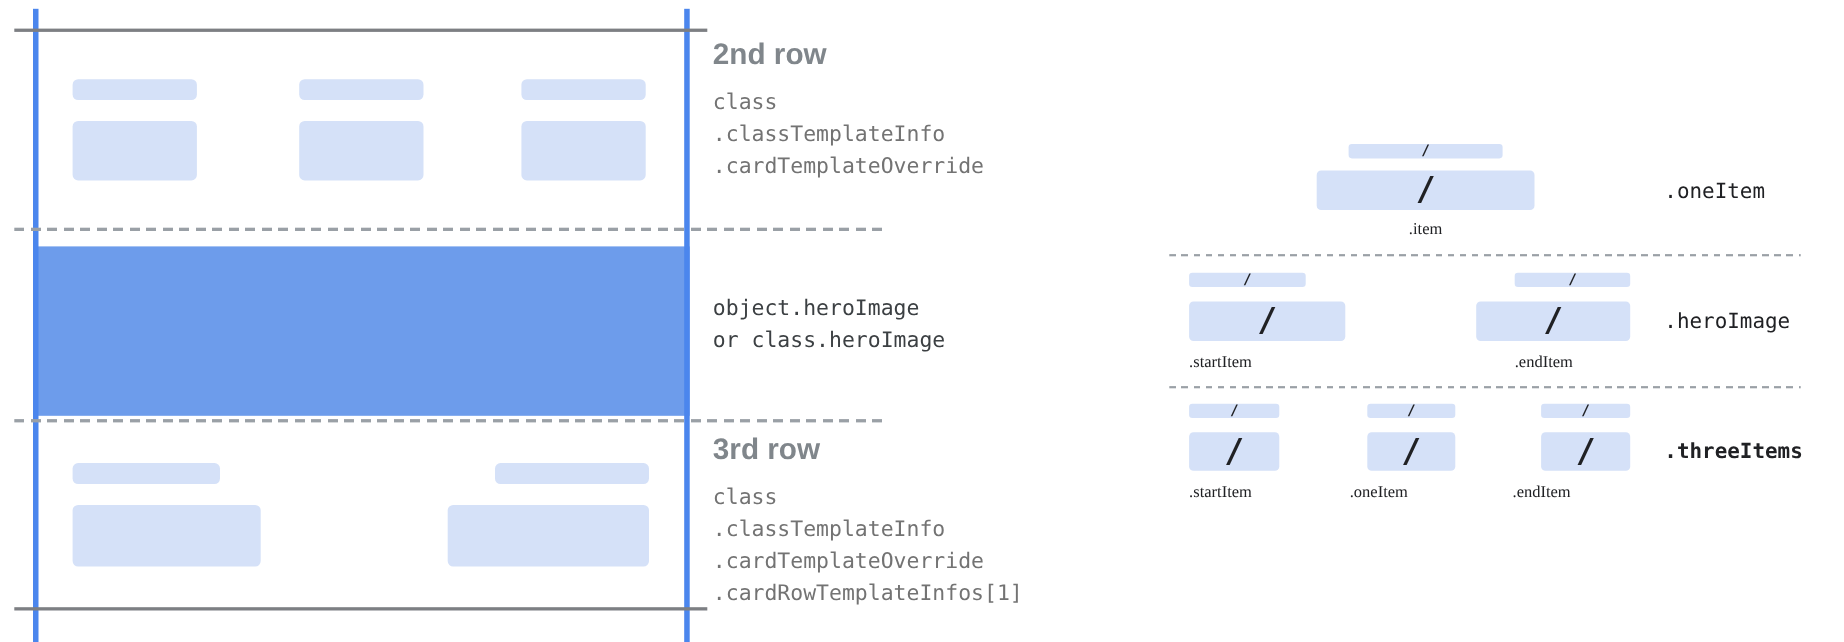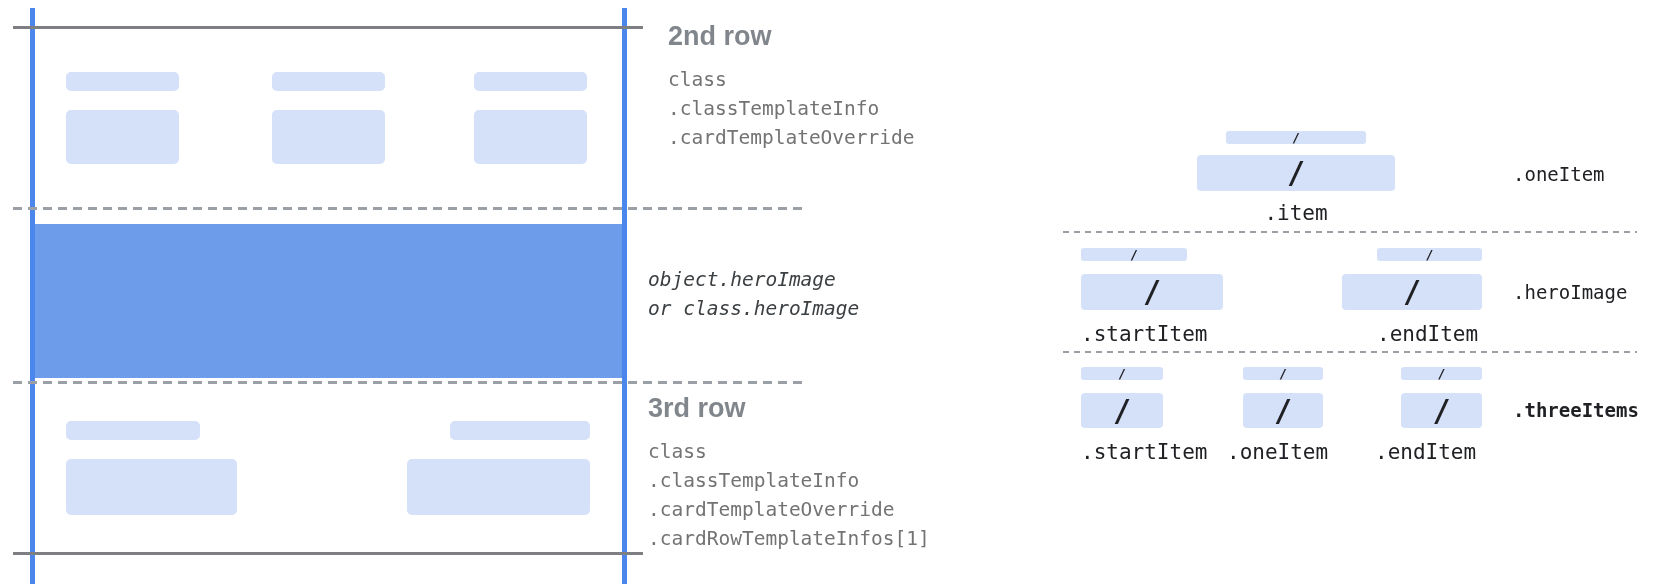--- a/index.html
+++ b/index.html
@@ -20,29 +20,29 @@
   .dash.left1{left:13px;top:207px;width:790px;}
   .dash.left2{left:13px;top:381px;width:790px;}
   .dash-fine{position:absolute;height:2px;
     background:repeating-linear-gradient(to right,#9aa0a6 0,#9aa0a6 6px,transparent 6px,transparent 11px);}
   .ph{position:absolute;background:#d5e1f8;border-radius:5px;}
   
   .ann{position:absolute;left:648px;}
   .ann-title{font-size:27px;font-weight:700;color:#80868b;line-height:32px;}
   .mono{font-family:"DejaVu Sans Mono","Liberation Mono",monospace;}
   .ann-lines{margin-top:13px;font-size:19.5px;line-height:29px;color:#737373;white-space:pre;}
-  .hero-text{position:absolute;left:648px;top:266px;font-size:19.5px;line-height:28.5px;color:#3c4043;white-space:pre;font-style:italic;}
+  .hero-text{position:absolute;left:648px;top:266px;font-size:19.5px;line-height:28.5px;color:#3c4043;white-space:pre;}
   
   .itm-small{position:absolute;height:13px;background:#d5e1f8;border-radius:3px;
     display:flex;align-items:center;justify-content:center;}
   .itm-big{position:absolute;height:36px;background:#d5e1f8;border-radius:4px;
     display:flex;align-items:center;justify-content:center;}
   .slash-big{font-weight:700;font-size:30px;color:#202124;line-height:36px;}
   .slash-small{font-weight:700;font-size:13px;color:#202124;line-height:13px;}
-  .cap{position:absolute;font-size:21px;color:#202124;white-space:pre;}
+  .cap{position:absolute;font-size:15px;color:#202124;white-space:pre;font-family:Liberation Serif, serif;}
   .rowlabel{position:absolute;left:1513px;font-size:19px;color:#202124;white-space:pre;}
   .center{text-align:center;}
 </style>
 </head>
 <body>
 
 <div class="canvas">
 
   <div class="hero-band"></div>
   <div class="vline left"></div>
@@ -57,21 +57,21 @@
   <div class="ph" style="left:272px;top:72px;width:113px;height:19px;"></div>
   <div class="ph" style="left:272px;top:110px;width:113px;height:54px;"></div>
   <div class="ph" style="left:474px;top:72px;width:113px;height:19px;"></div>
   <div class="ph" style="left:474px;top:110px;width:113px;height:54px;"></div>
 
   <div class="ph" style="left:66px;top:421px;width:134px;height:19px;"></div>
   <div class="ph" style="left:66px;top:459px;width:171px;height:56px;"></div>
   <div class="ph" style="left:450px;top:421px;width:140px;height:19px;"></div>
   <div class="ph" style="left:407px;top:459px;width:183px;height:56px;"></div>
 
-  <div class="ann" style="top:20px;margin-left:20px;">
+  <div class="ann" style="top:33px;">
     <div class="ann-title">2nd row</div>
     <div class="ann-lines mono"><span>class</span><br><span>.classTemplateInfo</span><br><span>.cardTemplateOverride</span><br></div>
   </div>
 
   <div class="hero-text mono"><span>object.heroImage</span><br><span>or class.heroImage</span></div>
 
   <div class="ann" style="top:392px;">
     <div class="ann-title">3rd row</div>
     <div class="ann-lines mono"><span>class</span><br><span>.classTemplateInfo</span><br><span>.cardTemplateOverride</span><br><span>.cardRowTemplateInfos[1]</span></div>
   </div>

